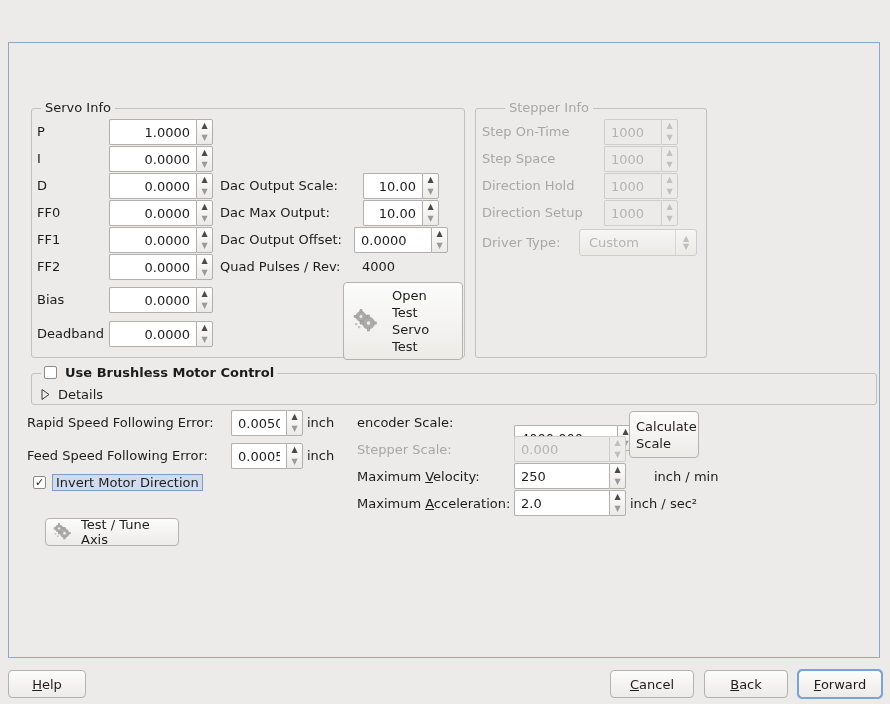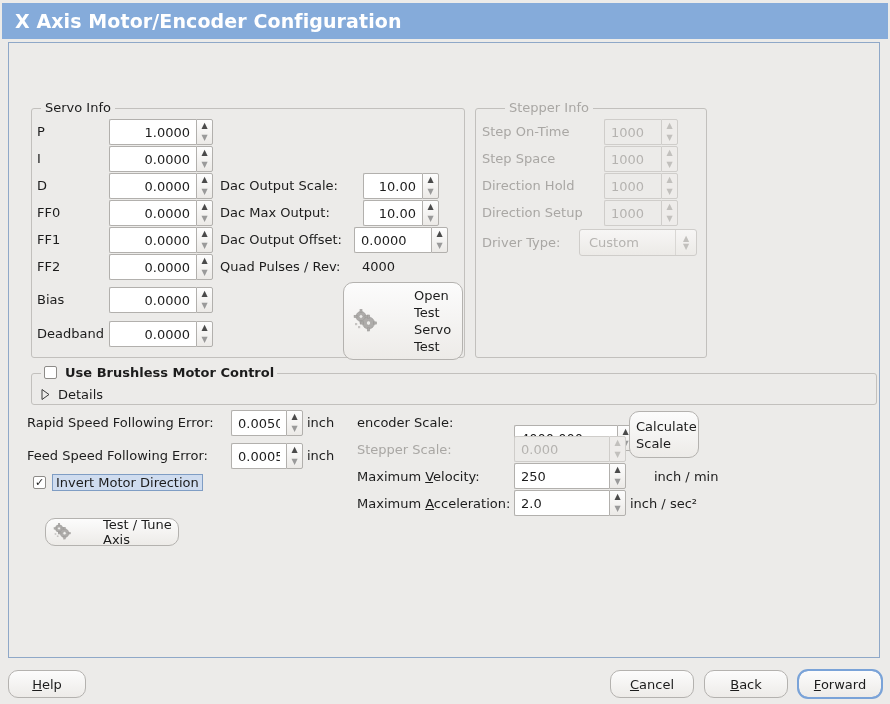--- a/index.html
+++ b/index.html
@@ -83,25 +83,25 @@
   }
   .spin .btns .ar.dn { color: #9a9a9a; }
   .spin.disabled .btns .ar { color: #c2c0bd; }
 
   
   .static-val { position: absolute; line-height: 16px; }
 
   
   .btn {
     position: absolute; box-sizing: border-box;
-    border: 1px solid #b4b2af; border-radius: 10px;
+    border: 1px solid #b4b2af; border-radius: 4px;
     background: linear-gradient(#fcfcfc, #edebe8);
     color: #1c1c1c; font-size: 13px;
     display: flex; align-items: center; justify-content: center;
-    cursor: default; user-select: none; gap: 22px;
+    cursor: default; user-select: none;
   }
   .btn.focus { outline: 2px solid #7aa3d8; outline-offset: -1px; border-color: #6f9bd4; }
 
   
   .cbrow { position: absolute; display: flex; align-items: center; }
   .cbox {
     width: 13px; height: 13px; box-sizing: border-box;
     border: 1px solid #8d8b88; background: #fff; border-radius: 2px;
     display: flex; align-items: center; justify-content: center;
     font-size: 11px; color: #1c1c1c; line-height: 1;
@@ -139,23 +139,20 @@
 
   
   .actionbar { position: absolute; left: 0; top: 662px; width: 890px; height: 42px; }
   .u { text-decoration: underline; }
 </style>
 </head>
 <body>
 
 <div id="app">
 
-  <div class="titlebar">
-    <span class="title">X Axis Motor/Encoder Configuration</span>
-  </div>
 
   <div class="content-frame">
 
     <div class="group" id="servo-group">
       <span class="group-title">Servo Info</span>
     </div>
 
     <span class="lbl" style="left:28px; top:81px;">P</span>
     <span class="lbl" style="left:28px; top:108px;">I</span>
     <span class="lbl" style="left:28px; top:135px;">D</span>

